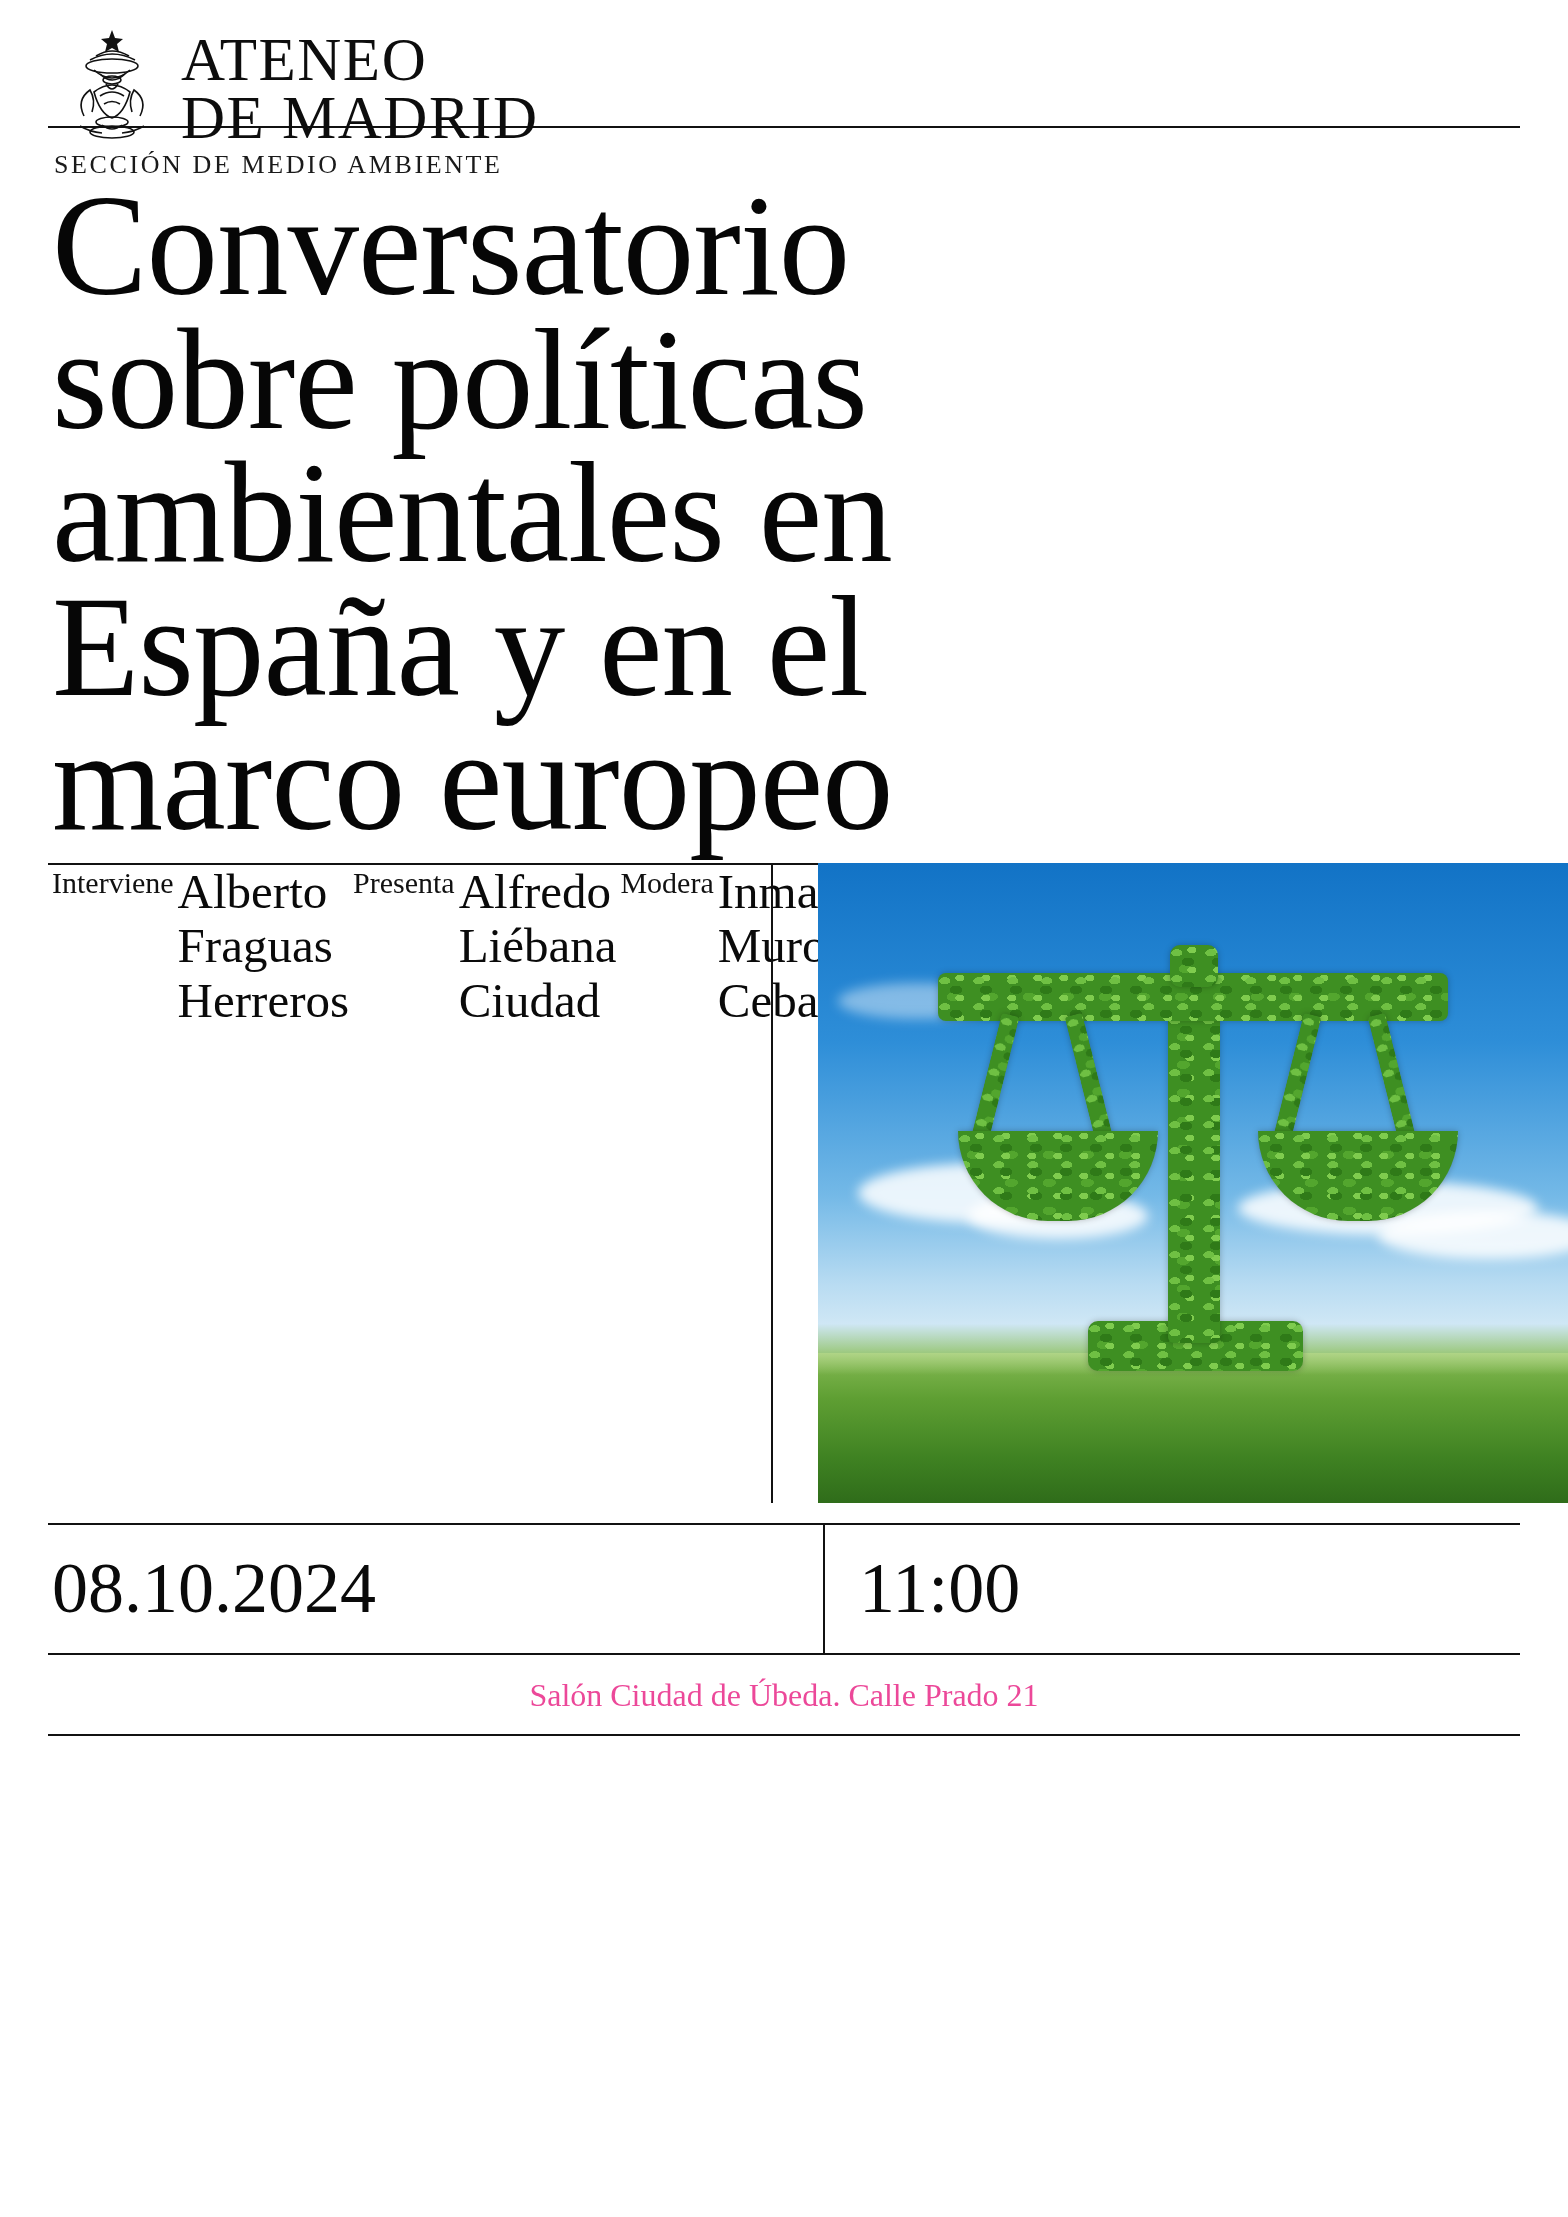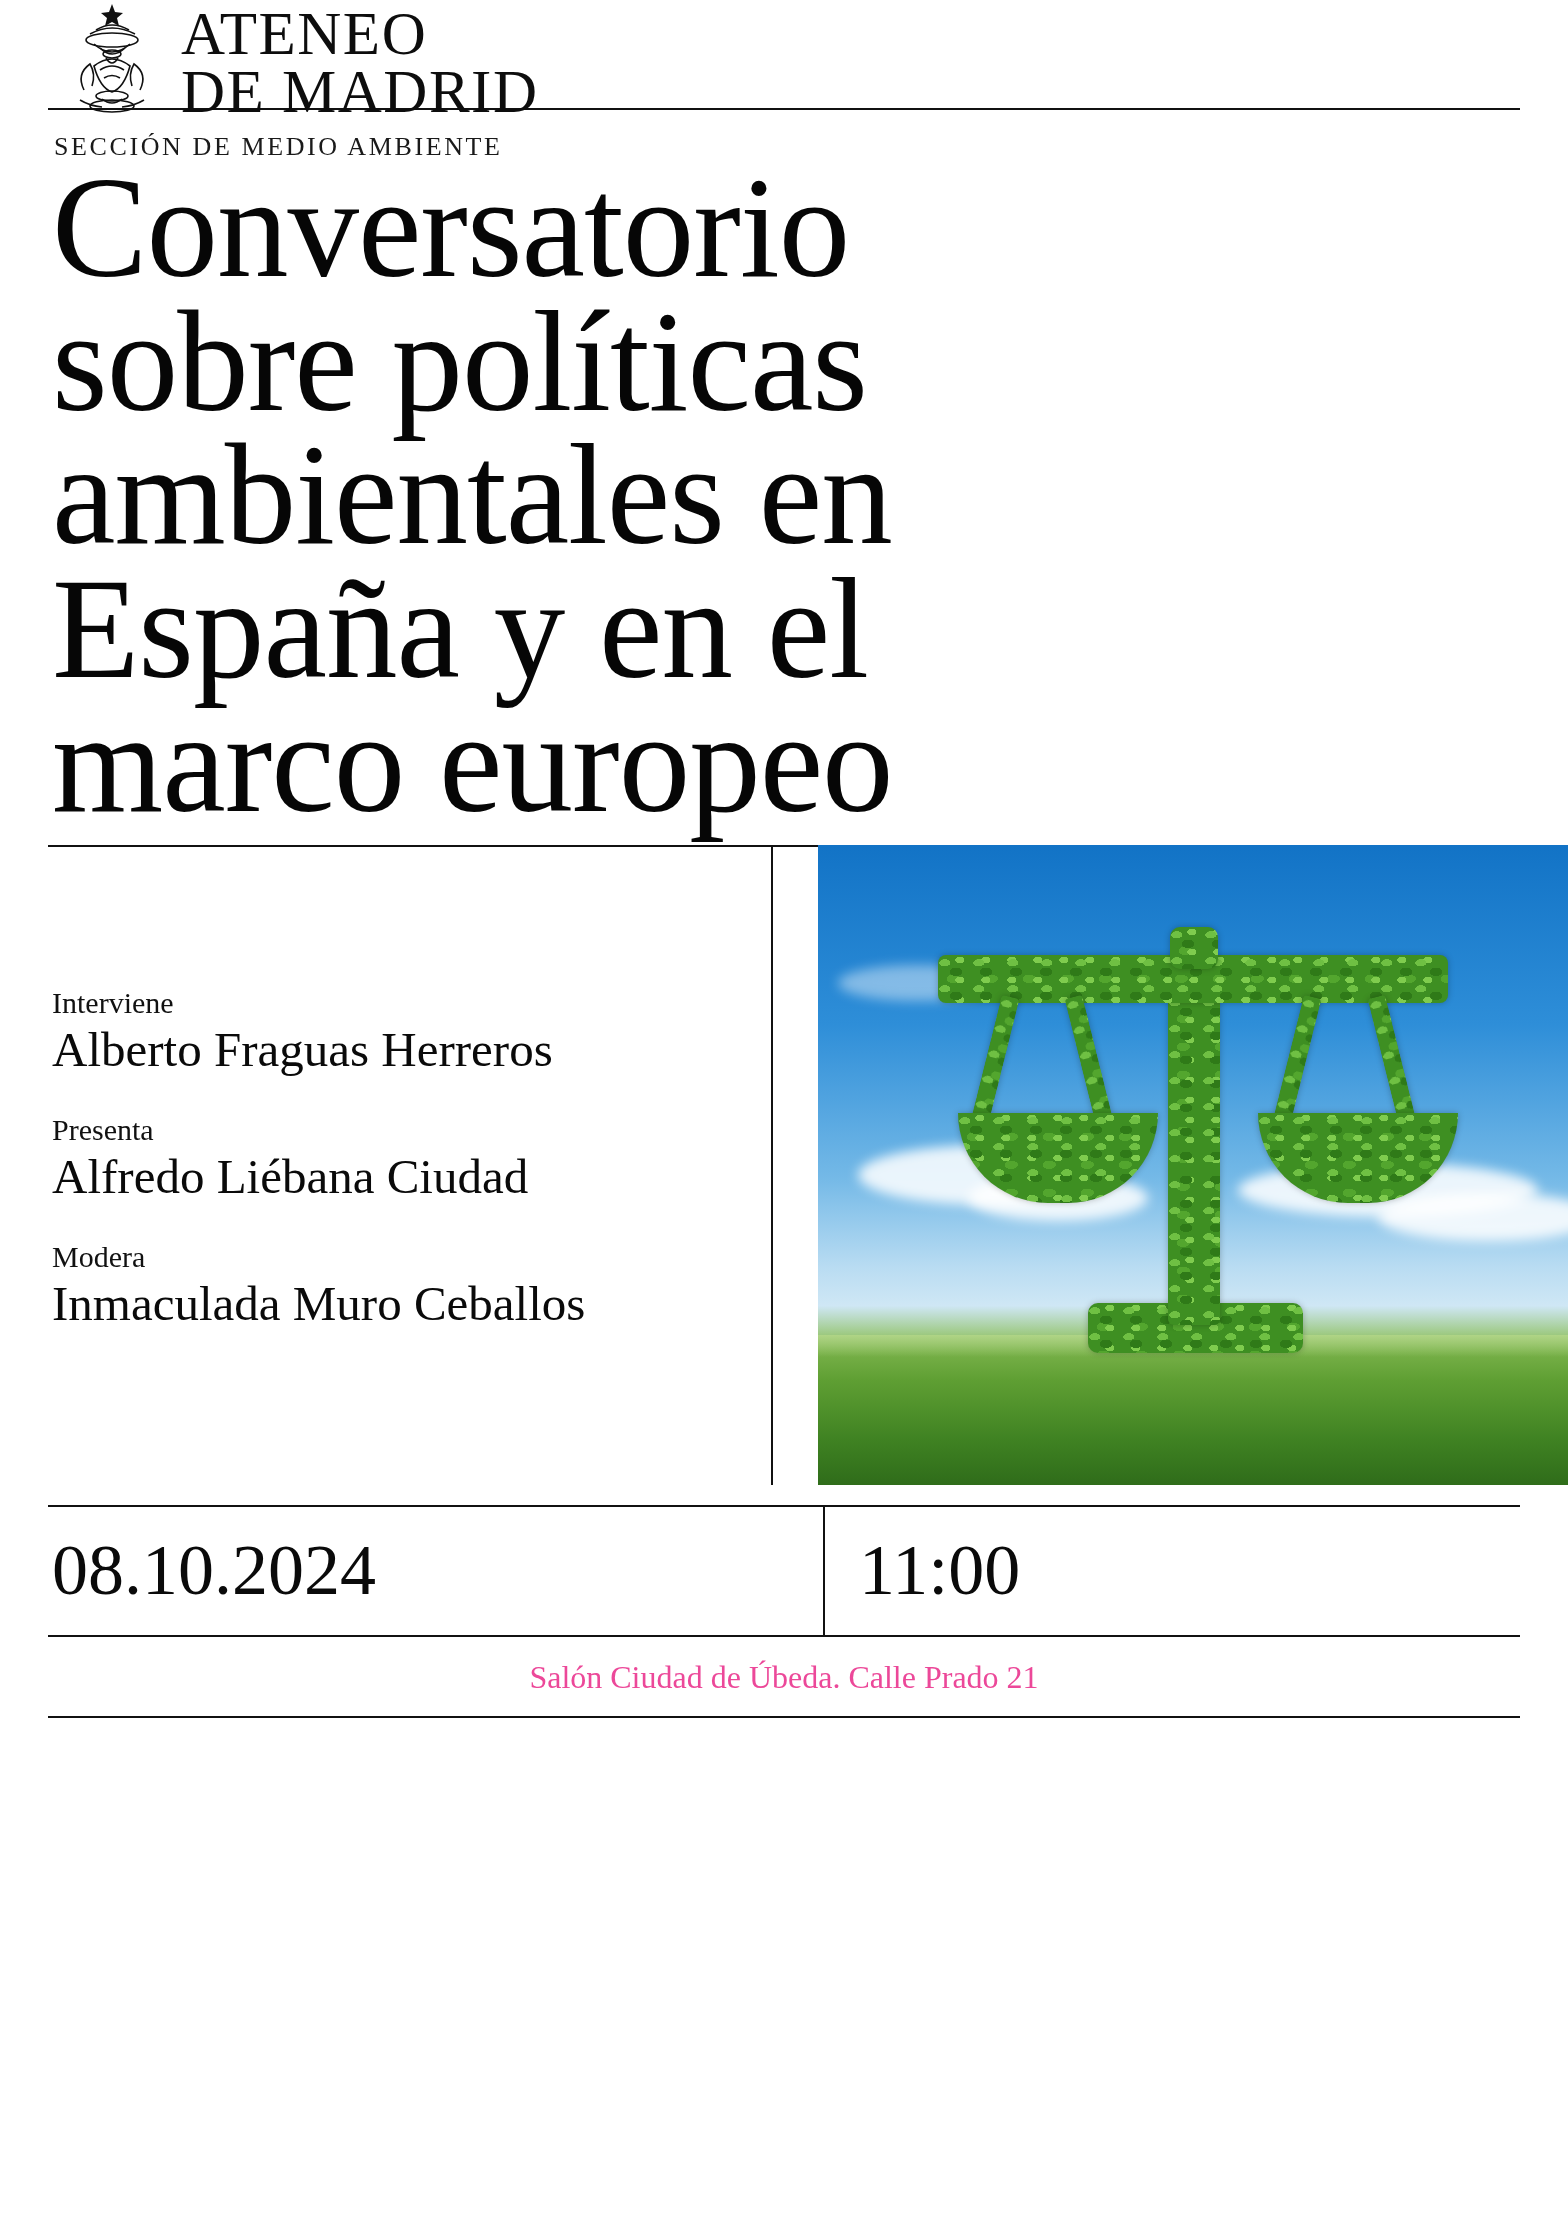--- a/index.html
+++ b/index.html
@@ -20,21 +20,22 @@
     height: 2217px;
     background: #ffffff;
     box-sizing: border-box;
     padding: 0 48px;
   }
 
   
   .header {
     display: flex;
     align-items: flex-start;
-    height: 108px;
+    padding-top: 26px;
+    height: 126px;
     box-sizing: border-box;
   }
   .crest {
     width: 105px;
     height: 120px;
     flex: 0 0 105px;
     margin-left: 12px;
     margin-right: 16px;
   }
   .crest svg { display: block; }
@@ -96,22 +97,22 @@
     width: 100%;
   }
   .mid-inner {
     display: flex;
     height: 640px;
   }
   .people {
     width: 720px;
     position: relative;
     display: flex;
-    flex-direction: column;
-    justify-content: center;
+    flex-direction: row;
+    justify-content: space-between;
     padding-bottom: 6px;
     box-sizing: border-box;
   }
   .role {
     font-size: 30px;
     line-height: 1.2;
     color: #111;
     margin-bottom: 2px;
     padding-left: 4px;
   }

